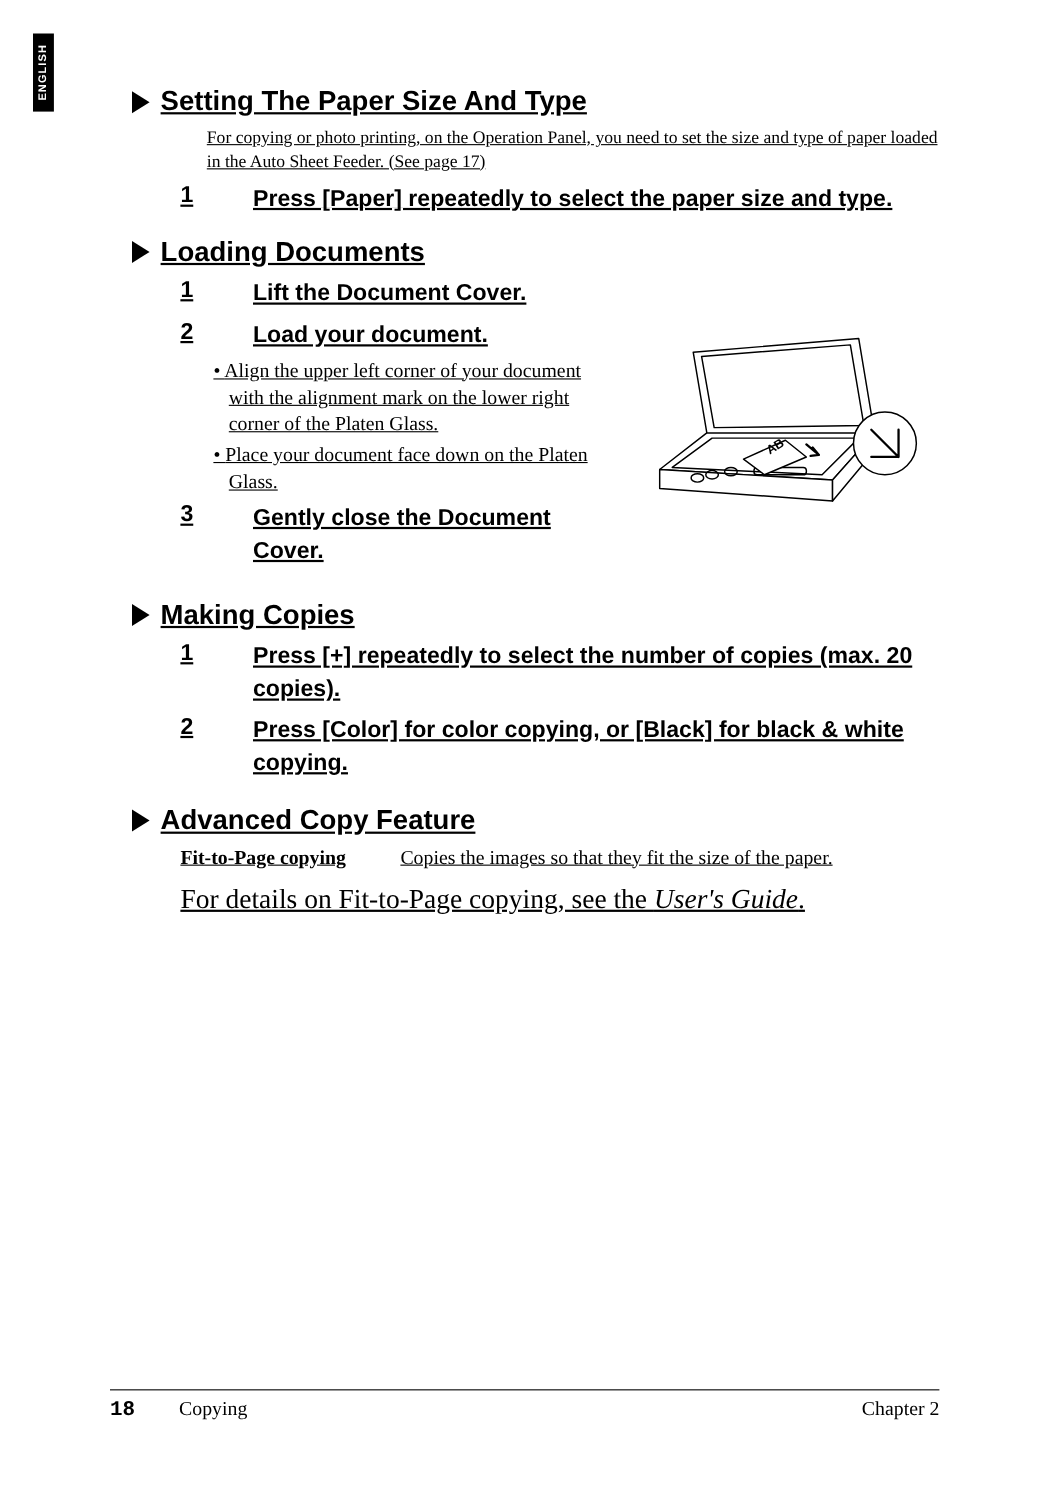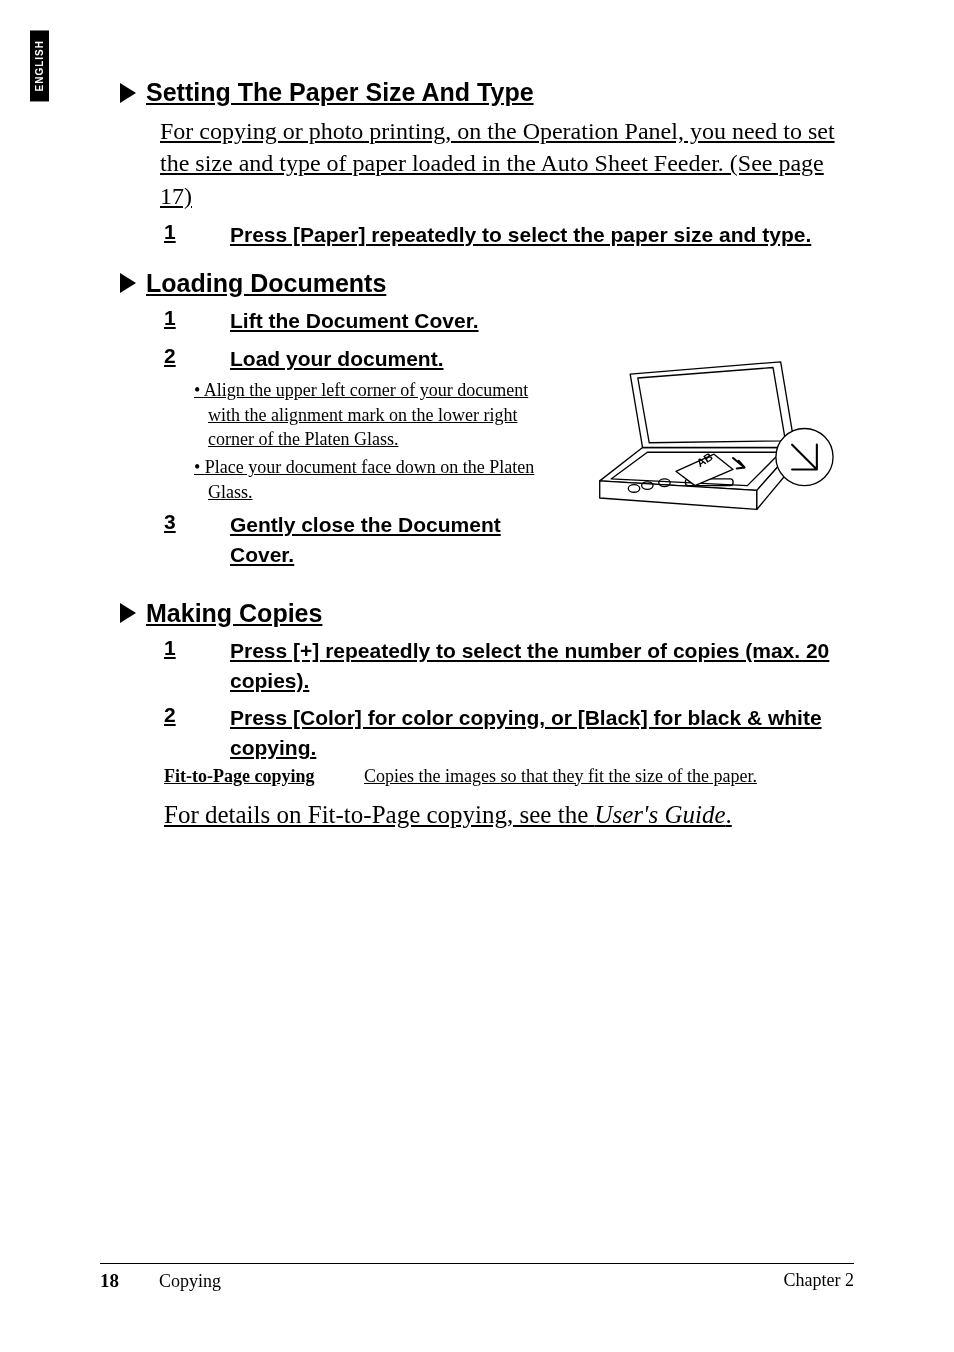--- a/index.html
+++ b/index.html
@@ -39,22 +39,22 @@
     h2.section .tri {
       display: inline-block;
       width: 0; height: 0;
       border-top: 10px solid transparent;
       border-bottom: 10px solid transparent;
       border-left: 16px solid #000;
       margin-right: 10px;
       flex: 0 0 auto;
     }
     .intro {
-      font-size: 24px;
-      margin-left: 40px;
+      font-size: 16px;
+      margin-left: 68px;
       margin-bottom: 8px;
       line-height: 1.35;
     }
     .step-row {
       display: flex;
       margin-left: 44px;
       margin-top: 6px;
       margin-bottom: 2px;
     }
     .step-num {
@@ -115,21 +115,21 @@
       position: absolute;
       bottom: 60px;
       left: 100px;
       right: 100px;
       border-top: 1px solid #000;
       padding-top: 6px;
       display: flex;
       justify-content: space-between;
       font-size: 18px;
     }
-    .footer .page-num { font-weight: bold; font-family: Liberation Serif, serif; margin-right: 40px; font-size: 19px; }
+    .footer .page-num { font-weight: bold; font-family: Liberation Mono, monospace; margin-right: 40px; font-size: 19px; }
     .footer .left { display: flex; align-items: baseline; }
     .illus { width: 260px; height: 200px; }
   </style>
 </head>
 <body>
 
 <div class="side-tab">ENGLISH</div>
 
 <div class="content">
 
@@ -197,20 +197,24 @@
   </h2>
   <div class="step-row">
     <div class="step-num">1</div>
     <div class="step-title">Press [+] repeatedly to select the number of copies (max. 20 copies).</div>
   </div>
   <div class="step-row">
     <div class="step-num">2</div>
     <div class="step-title">Press [Color] for color copying, or [Black] for black &amp; white copying.</div>
   </div>
 
+  <h2 class="section" style="margin-top:22px">
+    <span class="tri"></span>
+    <span>Advanced Copy Feature</span>
+  </h2>
   <div class="feature-row">
     <div class="term">Fit-to-Page copying</div>
     <div>Copies the images so that they fit the size of the paper.</div>
   </div>
   <p class="closing">
     <span>For details on Fit-to-Page copying, see the </span><span class="ital">User's Guide</span><span>.</span>
   </p>
 
 </div>
 

